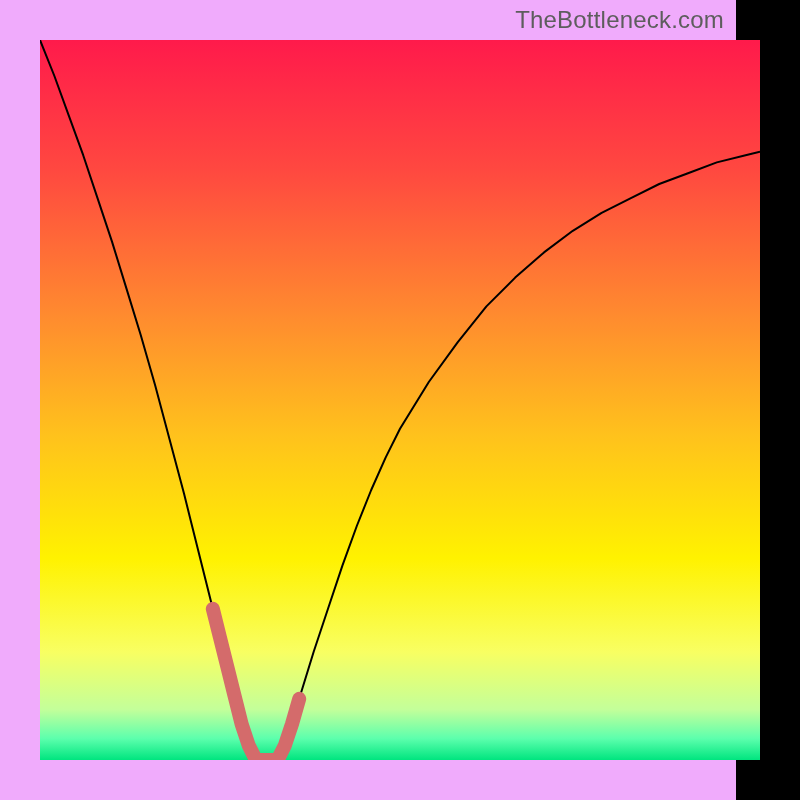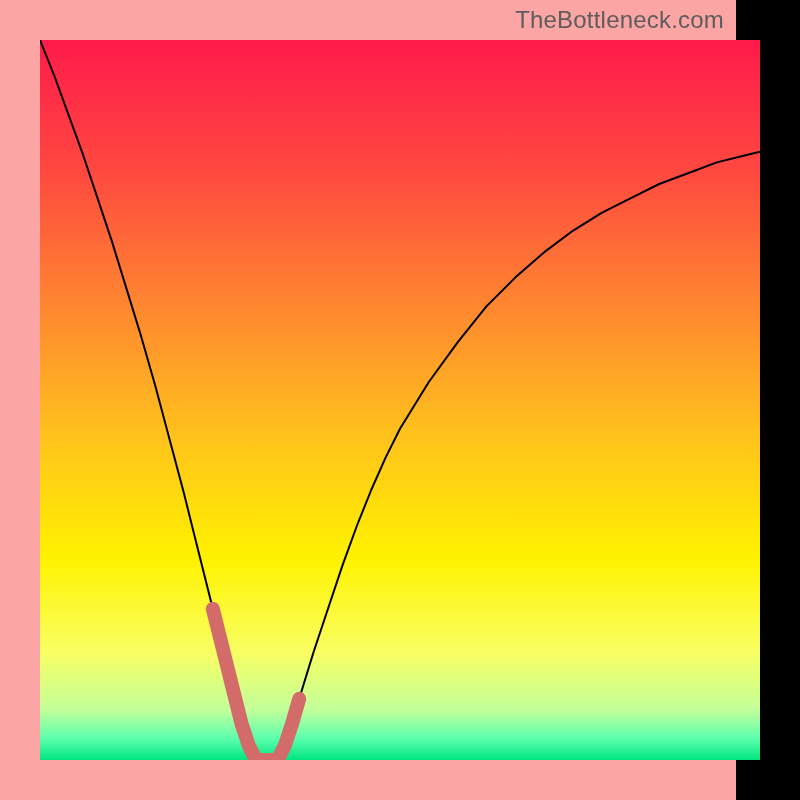--- a/index.html
+++ b/index.html
@@ -10,21 +10,21 @@
     background: #000;
     font-family: Arial, Helvetica, sans-serif;
     overflow: hidden;
   }
   .frame {
     position: absolute;
     left: 0;
     top: 0;
     width: 736px;
     height: 800px;
-    background: #fca5a5;
+    background: #f0abfc;
   }
   .plot-area {
     position: absolute;
     left: 40px;
     top: 40px;
     width: 720px;
     height: 720px;
     overflow: hidden;
   }
   .watermark {

